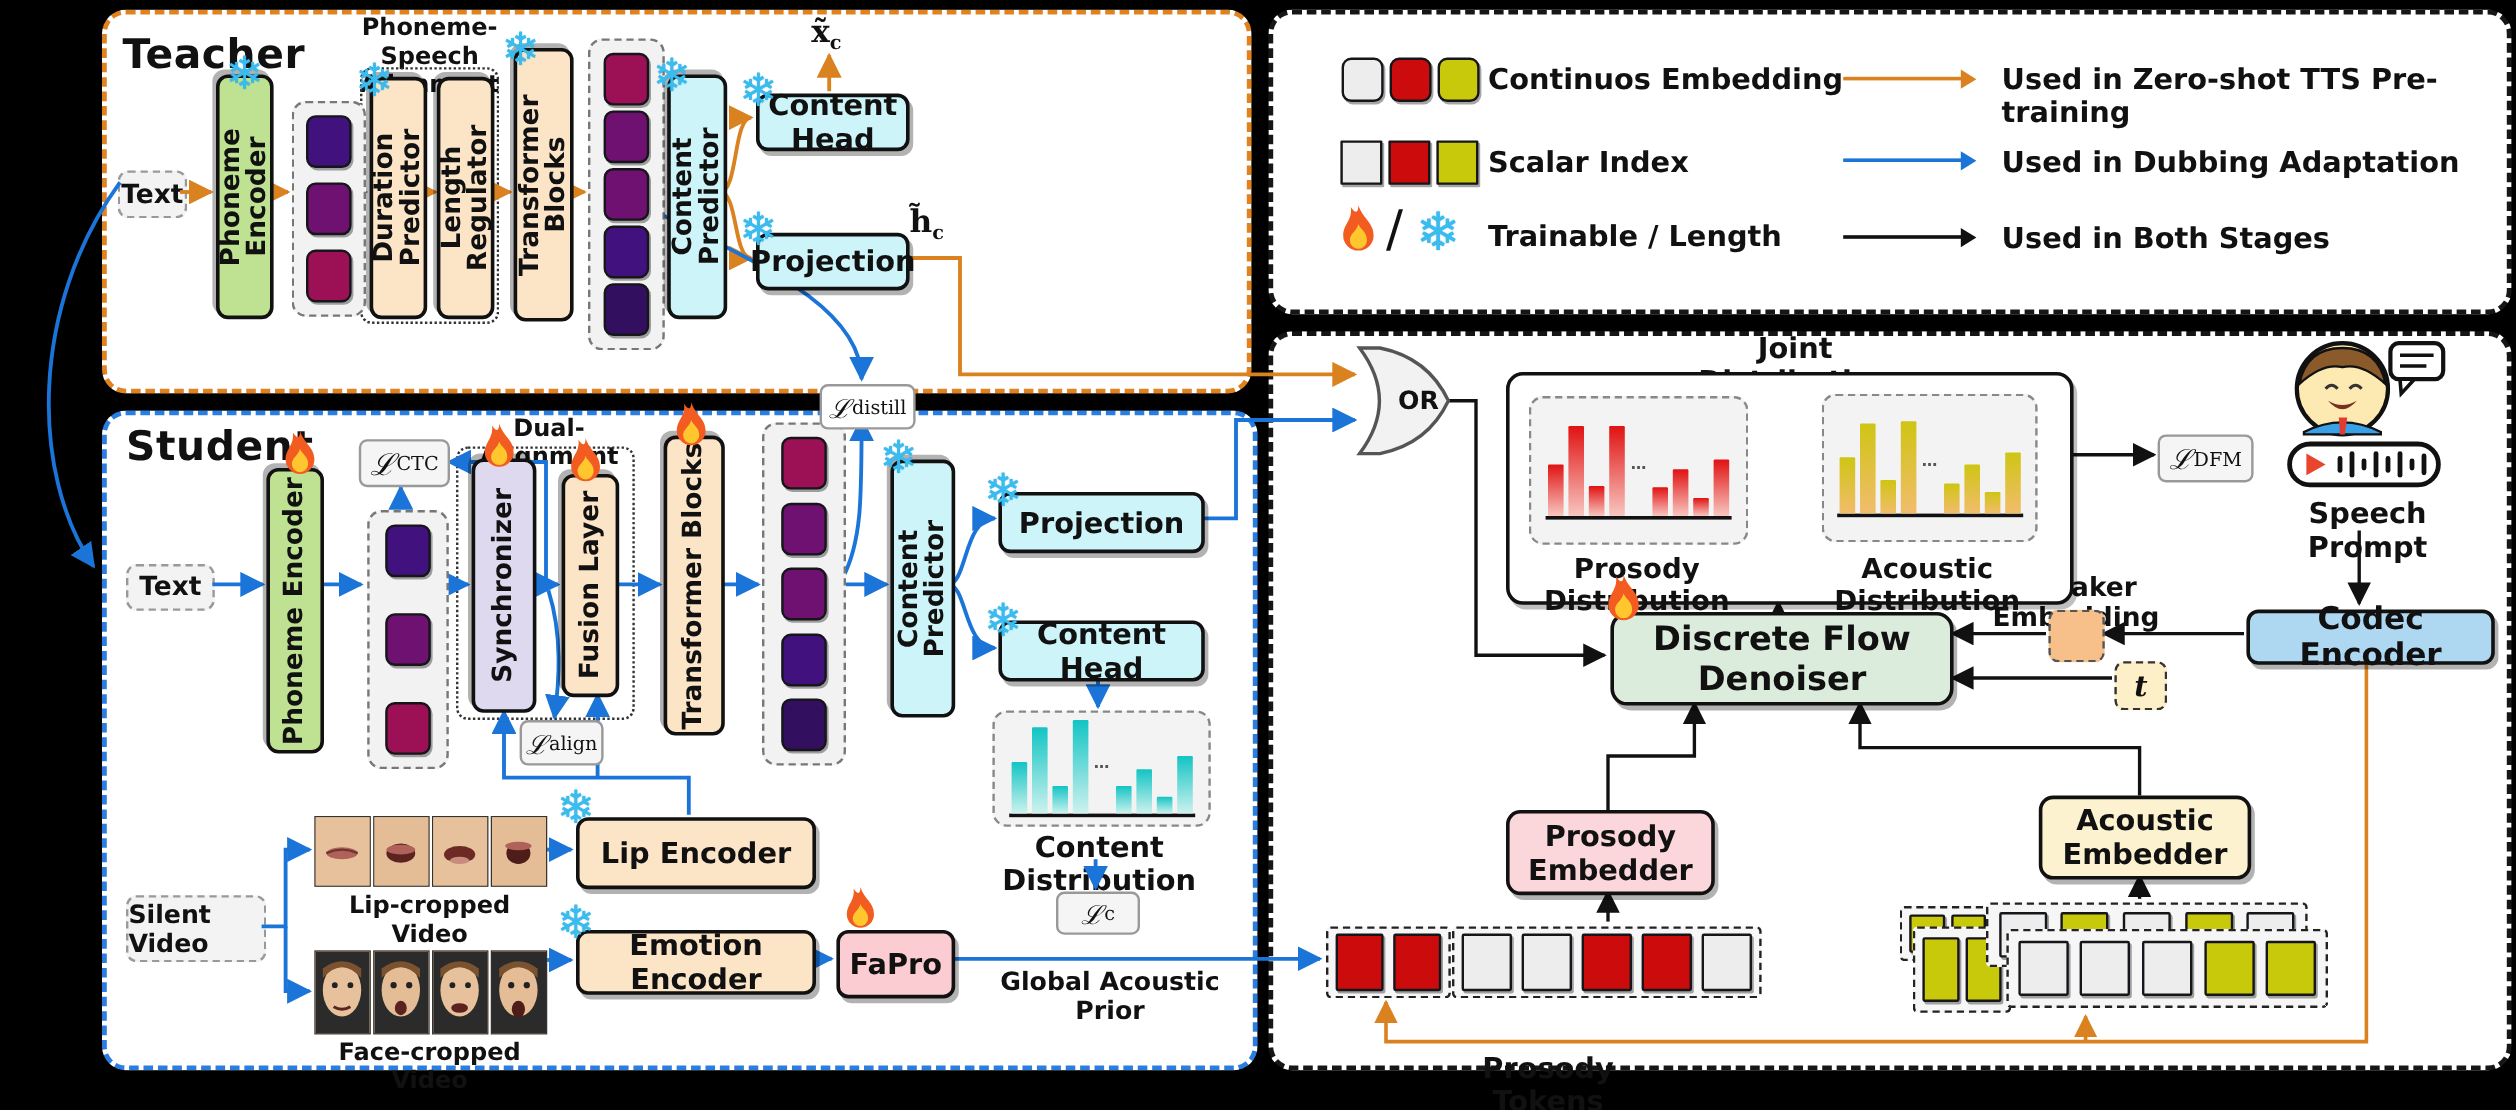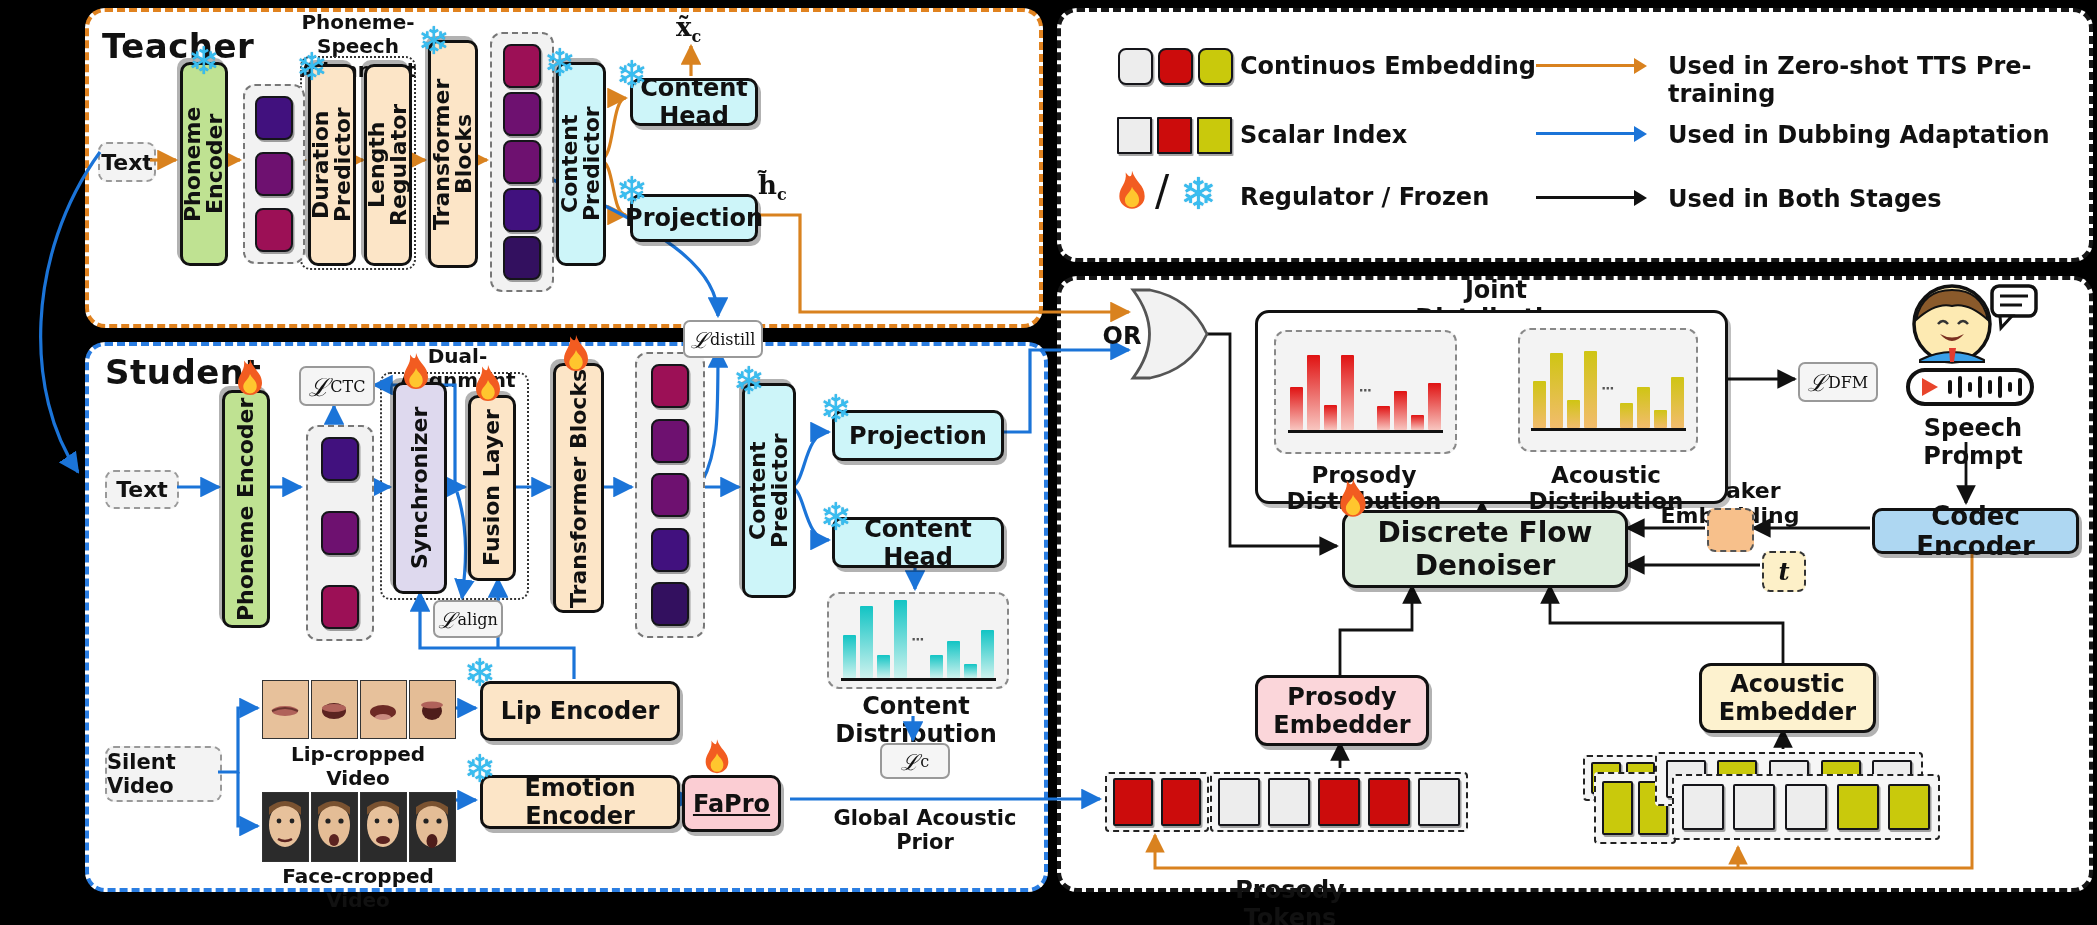--- a/index.html
+++ b/index.html
@@ -222,21 +222,21 @@
       <span class="tok sq" style="background: rgb(204, 12, 12);"></span>
       <span class="tok sq" style="background: rgb(201, 201, 12);"></span>
     </div>
   <div class="lbl" style="left:1240px;top:121px;font-size:24px;text-align:left;">Scalar Index</div>
   <svg class="fire" style="left:1113px;top:170px;" width="38" height="46" viewBox="0 0 24 28">
     <path d="M12 0 C14 7 20 9 20 16 A8 8 0 0 1 4 16 C4 10 9 8 8 1 C10 4 12 5 12 0 Z" fill="#f25c21"></path>
     <path d="M12 10 C13 13 16.5 14 16.5 18.5 A4.5 4.5 0 0 1 7.5 18.5 C7.5 15 11 14 12 10 Z" fill="#ffc62e"></path>
     </svg>
   <div class="lbl" style="left:1155px;top:166px;font-size:42px;font-weight:400;">/</div>
   <span class="snow" style="left:1180px;top:172px;font-size:44px;">❄</span>
-  <div class="lbl" style="left:1240px;top:183px;font-size:24px;text-align:left;">Regulator / Frozen</div>
+  <div class="lbl" style="left:1240px;top:183px;font-size:24px;text-align:left;">Trainable / Length</div>
   <div class="legarrow lo" style="left:1536px;top:64px;width:100px;"></div>
   <div class="lbl" style="left:1668px;top:52px;font-size:24px;text-align:left;">Used in Zero-shot TTS Pre-training</div>
   <div class="legarrow lb" style="left:1536px;top:132px;width:100px;"></div>
   <div class="lbl" style="left:1668px;top:121px;font-size:24px;text-align:left;">Used in Dubbing Adaptation</div>
   <div class="legarrow lk" style="left:1536px;top:196px;width:100px;"></div>
   <div class="lbl" style="left:1668px;top:185px;font-size:24px;text-align:left;">Used in Both Stages</div>
 
   <div class="ptitle" style="left:105px;top:352px;">Student</div>
   <div class="loss z5" style="left:299px;top:366px;width:72px;height:36px;">
     <span>ℒ</span>
@@ -367,21 +367,21 @@
         <ellipse cx="22" cy="48" rx="5.5" ry="7" fill="#4e1d1a"></ellipse>
       </svg>
   </div>
   <div class="lbl" style="left:252px;top:864px;width:212px;font-size:20px;">Face-cropped Video</div>
   <div class="box hbox peach z5" style="left:480px;top:775px;width:194px;height:48px;">
     <span>Emotion Encoder</span>
     </div>
   <div class="box hbox peach z5" style="left:480px;top:681px;width:194px;height:54px;">
     <span>Lip Encoder</span>
     </div>
-  <div class="box hbox pinkbox z5" style="left:682px;top:775px;width:93px;height:51px;text-decoration:underline;">
+  <div class="box hbox pinkbox z5" style="left:697px;top:775px;width:93px;height:51px;">
     <span>FaPro</span>
     </div>
   <div class="lbl" style="left:820px;top:806px;width:210px;font-size:21px;">Global Acoustic Prior</div>
 
   <svg class="fire" style="left:232px;top:358px;" width="36" height="44" viewBox="0 0 24 28">
       <path d="M12 0 C14 7 20 9 20 16 A8 8 0 0 1 4 16 C4 10 9 8 8 1 C10 4 12 5 12 0 Z" fill="#f25c21"></path>
       <path d="M12 10 C13 13 16.5 14 16.5 18.5 A4.5 4.5 0 0 1 7.5 18.5 C7.5 15 11 14 12 10 Z" fill="#ffc62e"></path>
     </svg>
   <svg class="fire" style="left:398px;top:352px;" width="36" height="44" viewBox="0 0 24 28">
       <path d="M12 0 C14 7 20 9 20 16 A8 8 0 0 1 4 16 C4 10 9 8 8 1 C10 4 12 5 12 0 Z" fill="#f25c21"></path>
@@ -398,21 +398,21 @@
   <svg class="fire" style="left:700px;top:738px;" width="34" height="42" viewBox="0 0 24 28">
       <path d="M12 0 C14 7 20 9 20 16 A8 8 0 0 1 4 16 C4 10 9 8 8 1 C10 4 12 5 12 0 Z" fill="#f25c21"></path>
       <path d="M12 10 C13 13 16.5 14 16.5 18.5 A4.5 4.5 0 0 1 7.5 18.5 C7.5 15 11 14 12 10 Z" fill="#ffc62e"></path>
     </svg>
   <span class="snow" style="left:733px;top:362px;">❄</span>
   <span class="snow" style="left:820px;top:390px;">❄</span>
   <span class="snow" style="left:820px;top:498px;">❄</span>
   <span class="snow" style="left:464px;top:654px;">❄</span>
   <span class="snow" style="left:464px;top:750px;">❄</span>
 
-  <div class="lbl" style="left:1100px;top:322px;width:44px;font-size:24px;z-index:5;">OR</div>
+  <div class="lbl" style="left:1160px;top:322px;width:44px;font-size:21px;z-index:5;">OR</div>
   <div class="lbl" style="left:1386px;top:276px;width:220px;font-size:24px;">Joint Distribution</div>
   <div class="abs z5" style="left:1255px;top:310px;width:467px;height:188px;background:#fff;border:3px solid #111;border-radius:14px;box-shadow:3px 4px 0 rgba(0,0,0,.25);"></div>
   <div class="dashedbox z5" style="left:1274px;top:330px;width:179px;height:120px;border-radius:12px;">
     <div class="bars redg">
         <span class="bar" style="height: 55%;"></span>
         <span class="bar" style="height: 95%;"></span>
         <span class="bar" style="height: 32%;"></span>
         <span class="bar" style="height: 95%;"></span>
         <span class="dots">⋯</span>
         <span class="bar" style="height: 30%;"></span>

